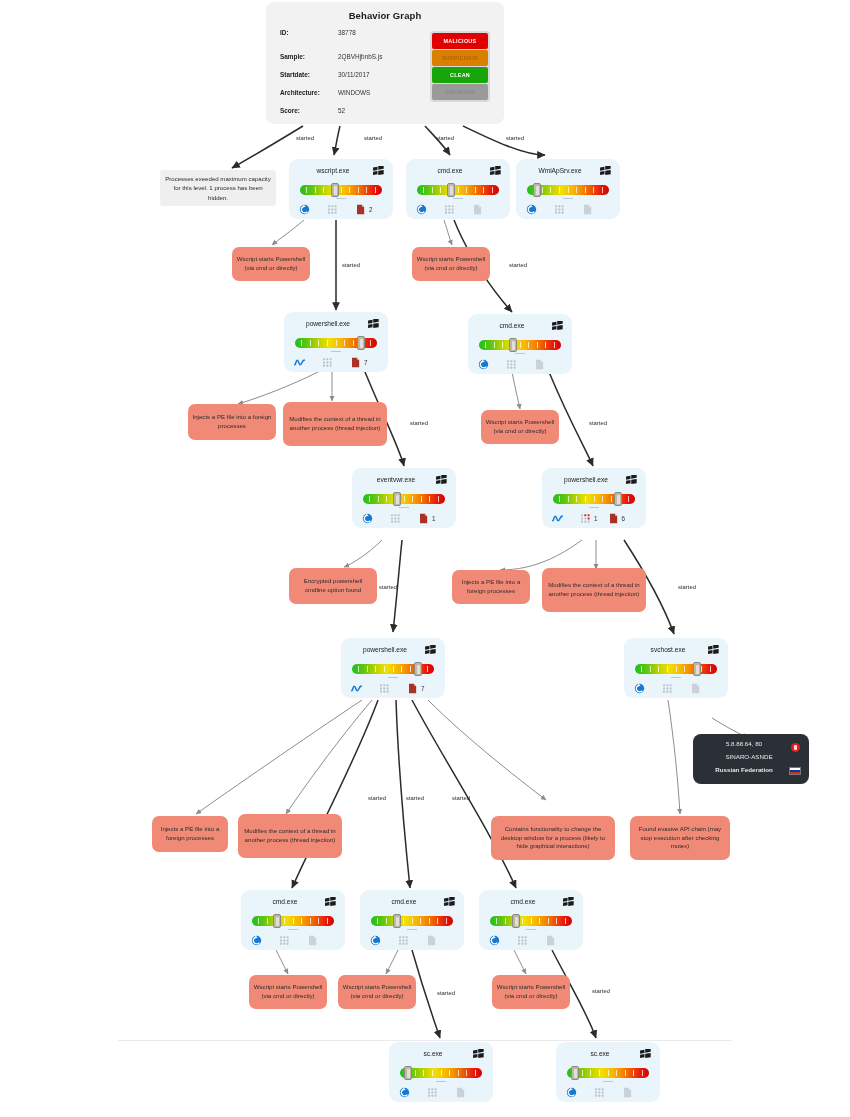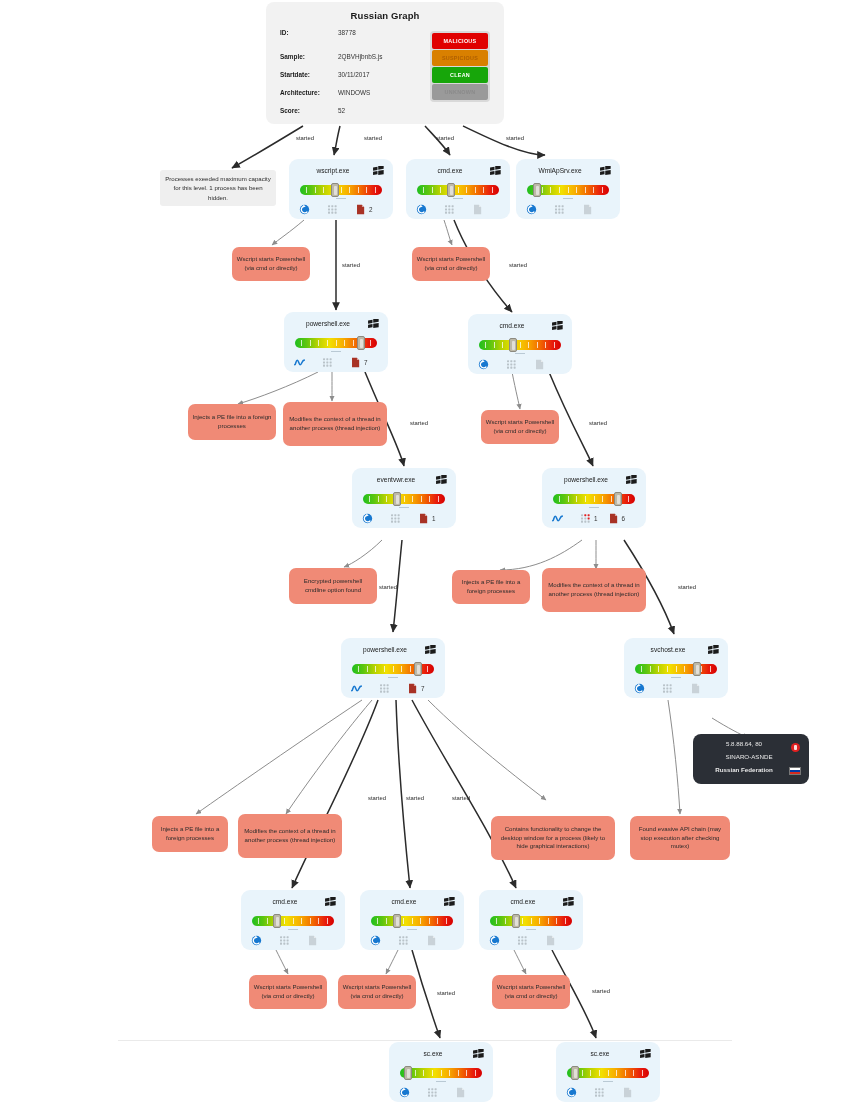--- a/index.html
+++ b/index.html
@@ -161,21 +161,21 @@
       <path d="M428,700 C468,740 520,780 546,800"></path>
       <path d="M668,700 C674,740 678,780 680,814"></path>
       <path d="M712,718 C728,728 740,734 748,738"></path>
       <path d="M276,950 C282,962 286,970 288,974"></path>
       <path d="M398,950 C392,962 388,970 386,974"></path>
       <path d="M514,950 C520,962 524,970 526,974"></path>
     </g>
   </svg>
 
   <div class="header-card">
-    <div class="header-title">Russian Graph</div>
+    <div class="header-title">Behavior Graph</div>
 
     <div class="meta">
       <div class="meta-row">
         <span class="meta-key">ID:</span>
         <span class="meta-val">38778</span>
       </div>
       <div class="meta-row gap">
         <span class="meta-key">Sample:</span>
         <span class="meta-val">2QBVHjbnbS.js</span>
       </div>

